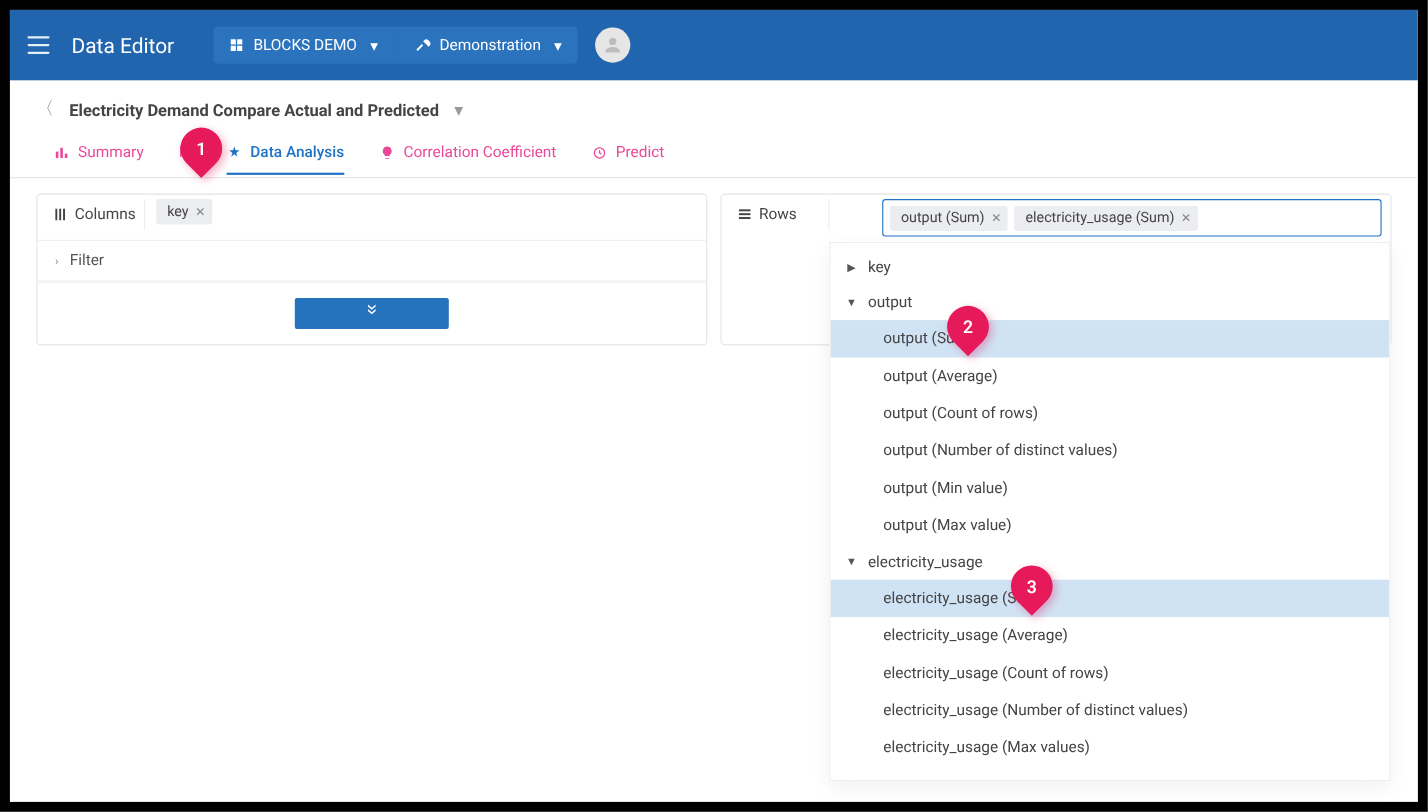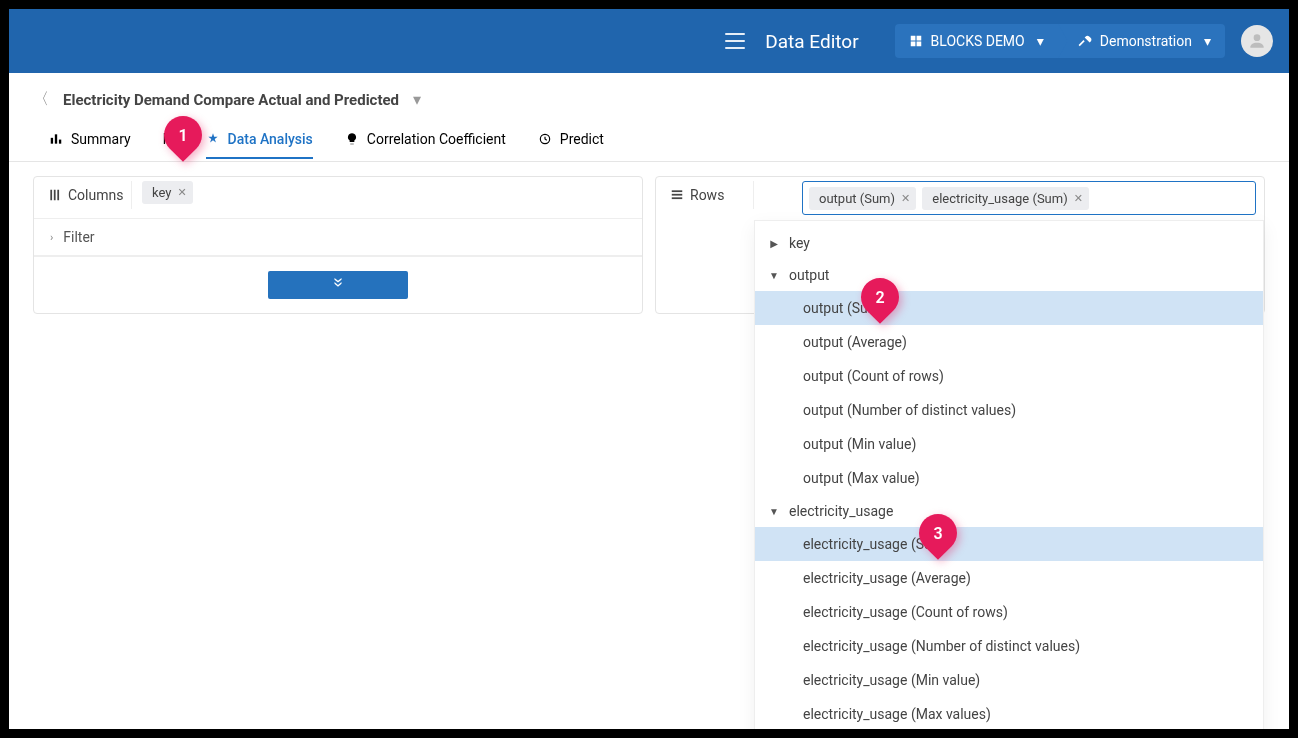--- a/index.html
+++ b/index.html
@@ -1,20 +1,20 @@
 <!DOCTYPE html>
 <html><head>
 <meta charset="utf-8">
 <style>
   * { box-sizing: border-box; margin: 0; padding: 0; }
   body { font-family: -apple-system, BlinkMacSystemFont, "Segoe UI", Roboto, Arial, sans-serif; background: #000; width: 1298px; height: 738px; overflow: hidden; }
   .frame { background: #fff; width: 1280px; height: 720px; margin: 9px; position: relative; overflow: hidden; }
 
   
-  .header { background: #2065ad; height: 64px; display: flex; align-items: center; justify-content: flex-end; padding: 0 16px; color: #fff; }
+  .header { background: #2065ad; height: 64px; display: flex; align-items: center; justify-content: flex-start; padding: 0 16px; color: #fff; }
   .header-left { display: flex; align-items: center; gap: 20px; }
   .hamburger { width: 20px; height: 16px; display: flex; flex-direction: column; justify-content: space-between; cursor: pointer; }
   .hamburger span { display: block; height: 2px; background: #e6eef7; border-radius: 1px; }
   .app-title { font-size: 19px; font-weight: 400; }
   .header-right { display: flex; align-items: center; gap: 0; position: relative; }
   .crumb { display: flex; align-items: center; gap: 8px; padding: 6px 14px 6px 14px; background: #2b73bd; color: #fff; font-size: 14px; position: relative; height: 34px; }
   .crumb:first-child { border-radius: 4px 0 0 4px; margin-left: 36px; }
   .crumb.arrowed::after { content: ""; position: absolute; right: -10px; top: 0; width: 0; height: 0; border-top: 17px solid transparent; border-bottom: 17px solid transparent; border-left: 10px solid #2b73bd; z-index: 2; }
   .crumb .caret { margin-left: 4px; }
   .crumb2 { padding-left: 20px; border-radius: 0 4px 4px 0; }
@@ -22,21 +22,21 @@
   .avatar svg { width: 20px; height: 20px; }
 
   
   .subheader { display: flex; align-items: center; gap: 14px; padding: 16px 24px 8px 24px; color: #444; }
   .back-chevron { color: #888; font-size: 16px; cursor: pointer; }
   .page-title { font-size: 15px; color: #444; font-weight: bold; }
   .page-caret { color: #999; }
 
   
   .tabs { display: flex; gap: 32px; padding: 0 40px; border-bottom: 1px solid #e5e5e5; height: 44px; align-items: center; }
-  .tab { display: flex; align-items: center; gap: 8px; color: #000000; font-size: 14px; padding-bottom: 10px; padding-top: 10px; cursor: pointer; border-bottom: 2px solid transparent; }
+  .tab { display: flex; align-items: center; gap: 8px; color: #ec4899; font-size: 14px; padding-bottom: 10px; padding-top: 10px; cursor: pointer; border-bottom: 2px solid transparent; }
   .tab.active { color: #1f73c5; border-bottom: 2px solid #1f73c5; font-weight: 500; }
 
   
   .builder { display: flex; gap: 12px; padding: 14px 24px; }
   .panel { flex: 1; border: 1px solid #e4e4e4; border-radius: 4px; padding: 0; overflow: visible; position: relative; }
   .field-row { display: flex; align-items: flex-start; border-bottom: 1px solid #eee; min-height: 42px; padding: 4px 8px; }
   .field-label { width: 90px; display: flex; align-items: center; gap: 6px; color: #444; font-size: 14px; padding: 6px 6px; border-right: 1px solid #eee; flex-shrink: 0; }
   .field-content { flex: 1; display: flex; gap: 6px; padding-left: 10px; flex-wrap: wrap; }
   .chip { background: #ecedf0; border-radius: 3px; padding: 4px 6px 4px 10px; font-size: 13px; color: #444; display: flex; align-items: center; gap: 6px; }
   .chip .close { color: #888; font-size: 11px; cursor: pointer; }
@@ -235,21 +235,20 @@
             <span>electricity_usage (Sum)</span>
             <div class="marker" style="position:absolute; left:164px; top:-13px;">
                 <div class="pin">
                   <span>3</span>
                 </div>
               </div>
           </div>
           <div class="dd-item"><span>electricity_usage (Average)</span></div>
           <div class="dd-item"><span>electricity_usage (Count of rows)</span></div>
           <div class="dd-item"><span>electricity_usage (Number of distinct values)</span></div>
-          <div class="dd-item"><span>electricity_usage (Min value)</span></div>
           <div class="dd-item"><span>electricity_usage (Max values)</span></div>
         </div>
       </div>
     </div>
   </div>
 
   <div class="marker m1">
       <div class="pin">
         <span>1</span>
       </div>

